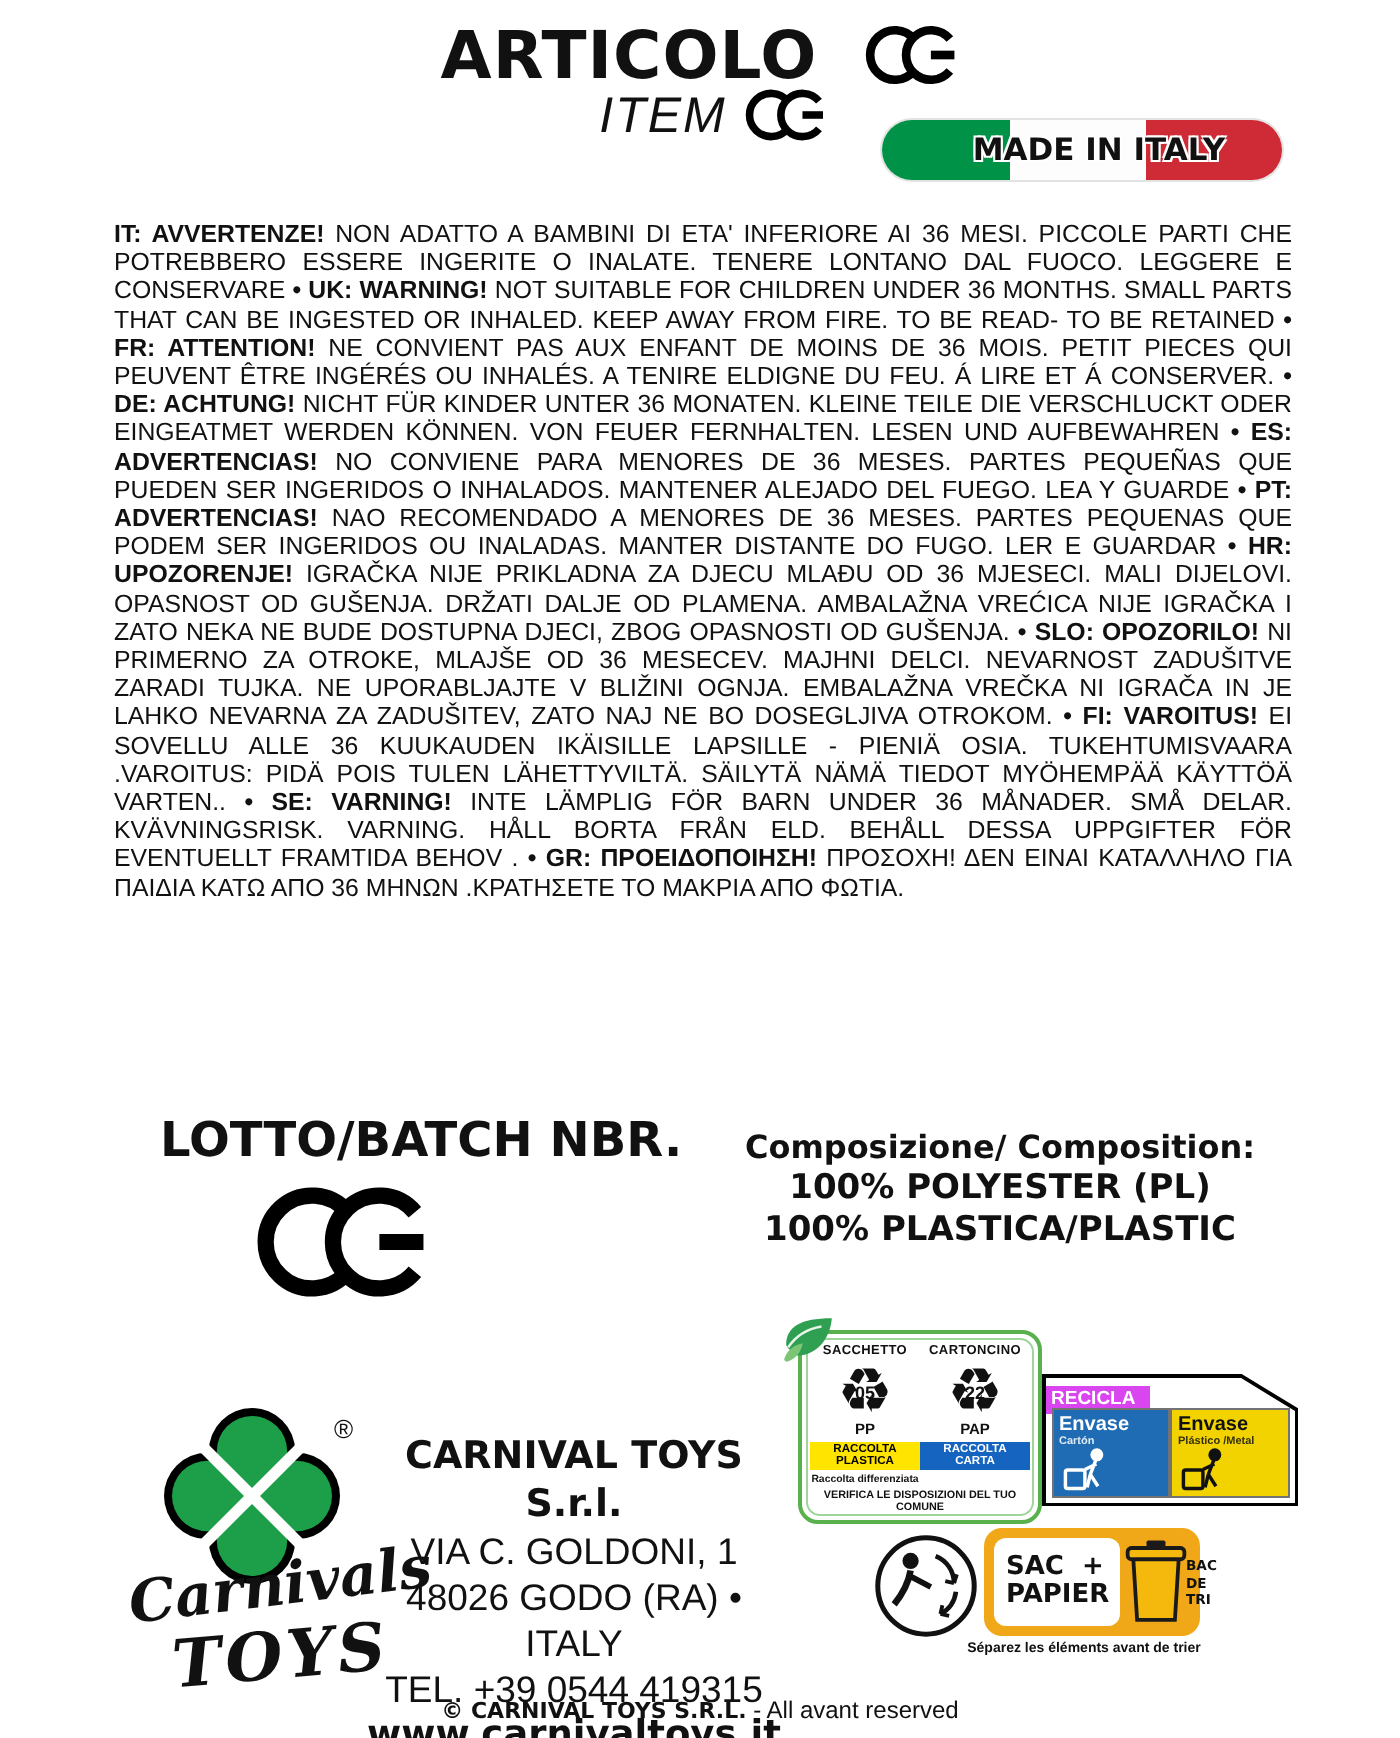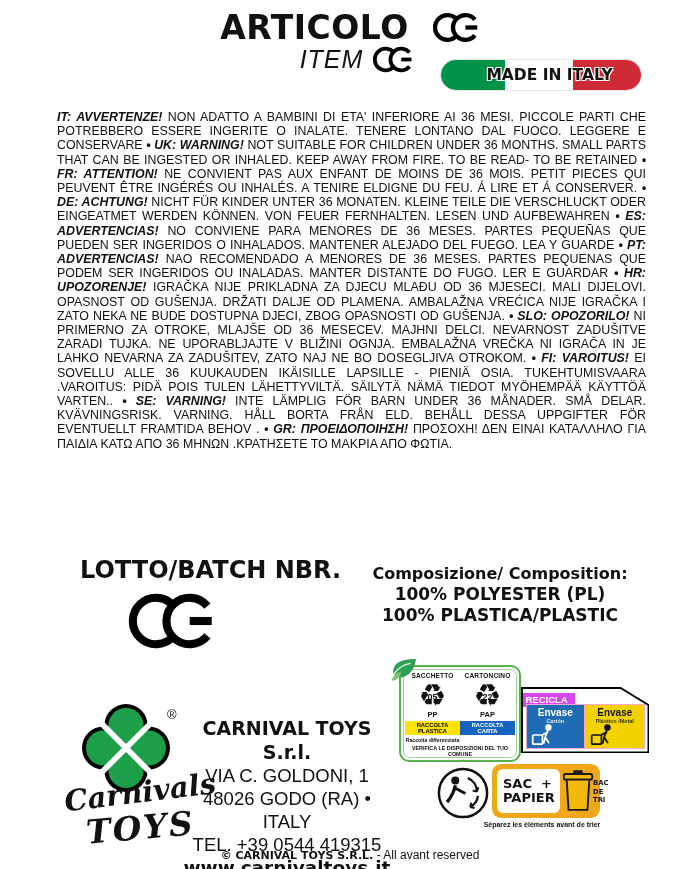--- a/index.html
+++ b/index.html
@@ -3,35 +3,35 @@
 <meta charset="utf-8">
 <style>
   html,body{margin:0;padding:0;background:#fff;}
   .page{position:relative;width:700px;height:869px;background:#fff;overflow:hidden;
         font-family:"Liberation Sans",sans-serif;color:#111;}
 
   
   .header{position:absolute;top:6px;left:0;width:100%;text-align:center;}
   .title-row{display:flex;justify-content:center;align-items:center;gap:23px;height:42px;}
   .title{font-family:"DejaVu Sans",sans-serif;font-weight:700;font-size:33px;letter-spacing:.5px;}
-  .subtitle-row{display:flex;justify-content:center;align-items:center;gap:9px;height:30px;margin-top:-4px;padding-left:14px;}
+  .subtitle-row{display:flex;justify-content:center;gap:9px;height:30px;margin-top:-4px;padding-left:14px;}
   .subtitle{font-style:italic;font-weight:500;font-size:25px;letter-spacing:1px;}
   svg.ce path{fill:none;stroke:#000;stroke-width:14;stroke-linecap:butt;}
   .ce-h1{width:48px;height:31px;}
   .ce-h2{width:42px;height:27px;}
   .mii{position:absolute;left:441px;top:60px;width:200px;height:30px;border-radius:15px;
        background:linear-gradient(90deg,#009246 0 32%,#fdfdfd 32% 66%,#ce2b37 66%);
        display:flex;align-items:center;justify-content:center;box-shadow:0 0 0 1px #e3e3e3;}
   .mii span{font-family:"DejaVu Sans",sans-serif;font-weight:700;font-size:15.5px;color:#111;
        text-shadow:-1px -1px 0 #fff,1px -1px 0 #fff,-1px 1px 0 #fff,1px 1px 0 #fff;margin-left:17px;}
 
   
   .warning{position:absolute;left:57px;top:110px;width:589px;font-size:12.4px;line-height:14.2px;
            text-align:justify;color:#111;}
-  .warning b{font-weight:bold;font-style:italic;}
+  .warning b{font-weight:bold;}
 
   
   .batch{position:absolute;left:80px;top:556px;font-family:"DejaVu Sans",sans-serif;font-weight:700;font-size:24px;}
   .ce-big{position:absolute;left:126px;top:592px;width:92px;height:58px;}
 
   
   .comp{position:absolute;left:368px;top:564px;width:264px;text-align:center;font-family:"DejaVu Sans",sans-serif;}
   .comp-title{font-weight:700;font-size:16px;line-height:20px;}
   .comp-line{font-weight:700;font-size:17px;line-height:21px;}
 
@@ -48,21 +48,21 @@
   .chip-y{display:inline-block;background:#ffe400;color:#000;font-weight:700;font-size:5.8px;padding:1px 2px;margin-top:2px;}
   .chip-b{display:inline-block;background:#1565c0;color:#fff;font-weight:700;font-size:5.8px;padding:1px 2px;margin-top:2px;}
   .chip-note{font-weight:700;font-size:5.2px;text-align:center;}
   .eco-footer{position:absolute;bottom:3px;left:0;right:0;text-align:center;font-weight:700;font-size:5.4px;}
 
   
   .recicla{position:absolute;left:521px;top:687px;width:128px;height:66px;}
   .recicla-outer{position:absolute;inset:0;background:#000;clip-path:polygon(0 0,78% 0,100% 26%,100% 100%,0 100%);}
   .recicla-inner{position:absolute;inset:1.5px;background:#fff;clip-path:polygon(0 0,77.8% 0,100% 27%,100% 100%,0 100%);}
   .recicla-title{display:inline-block;background:#d946ef;color:#fff;font-weight:700;font-size:9.5px;padding:1px 7px 2px 3px;}
-  .panels{position:absolute;top:15px;left:3px;right:3px;bottom:3px;display:flex;gap:2px;background:#f9a8d4;padding:1px;text-align:center;}
+  .panels{position:absolute;top:15px;left:3px;right:3px;bottom:3px;display:flex;gap:2px;background:#737373;padding:1px;}
   .panel{flex:1;padding:2px 3px;position:relative;overflow:hidden;}
   .panel.blue{background:#1f6cb5;color:#fff;}
   .panel.yellow{background:#f2d300;color:#111;}
   .panel .lbl{font-weight:700;font-size:10px;line-height:11px;}
   .panel .sub{font-weight:700;font-size:5.5px;line-height:6px;opacity:.85;}
   .panel svg{position:absolute;left:3px;bottom:1px;width:26px;height:24px;}
   .panel svg *{stroke:currentColor;}
 
   
   .triman{position:absolute;left:436px;top:766px;width:54px;height:54px;}

